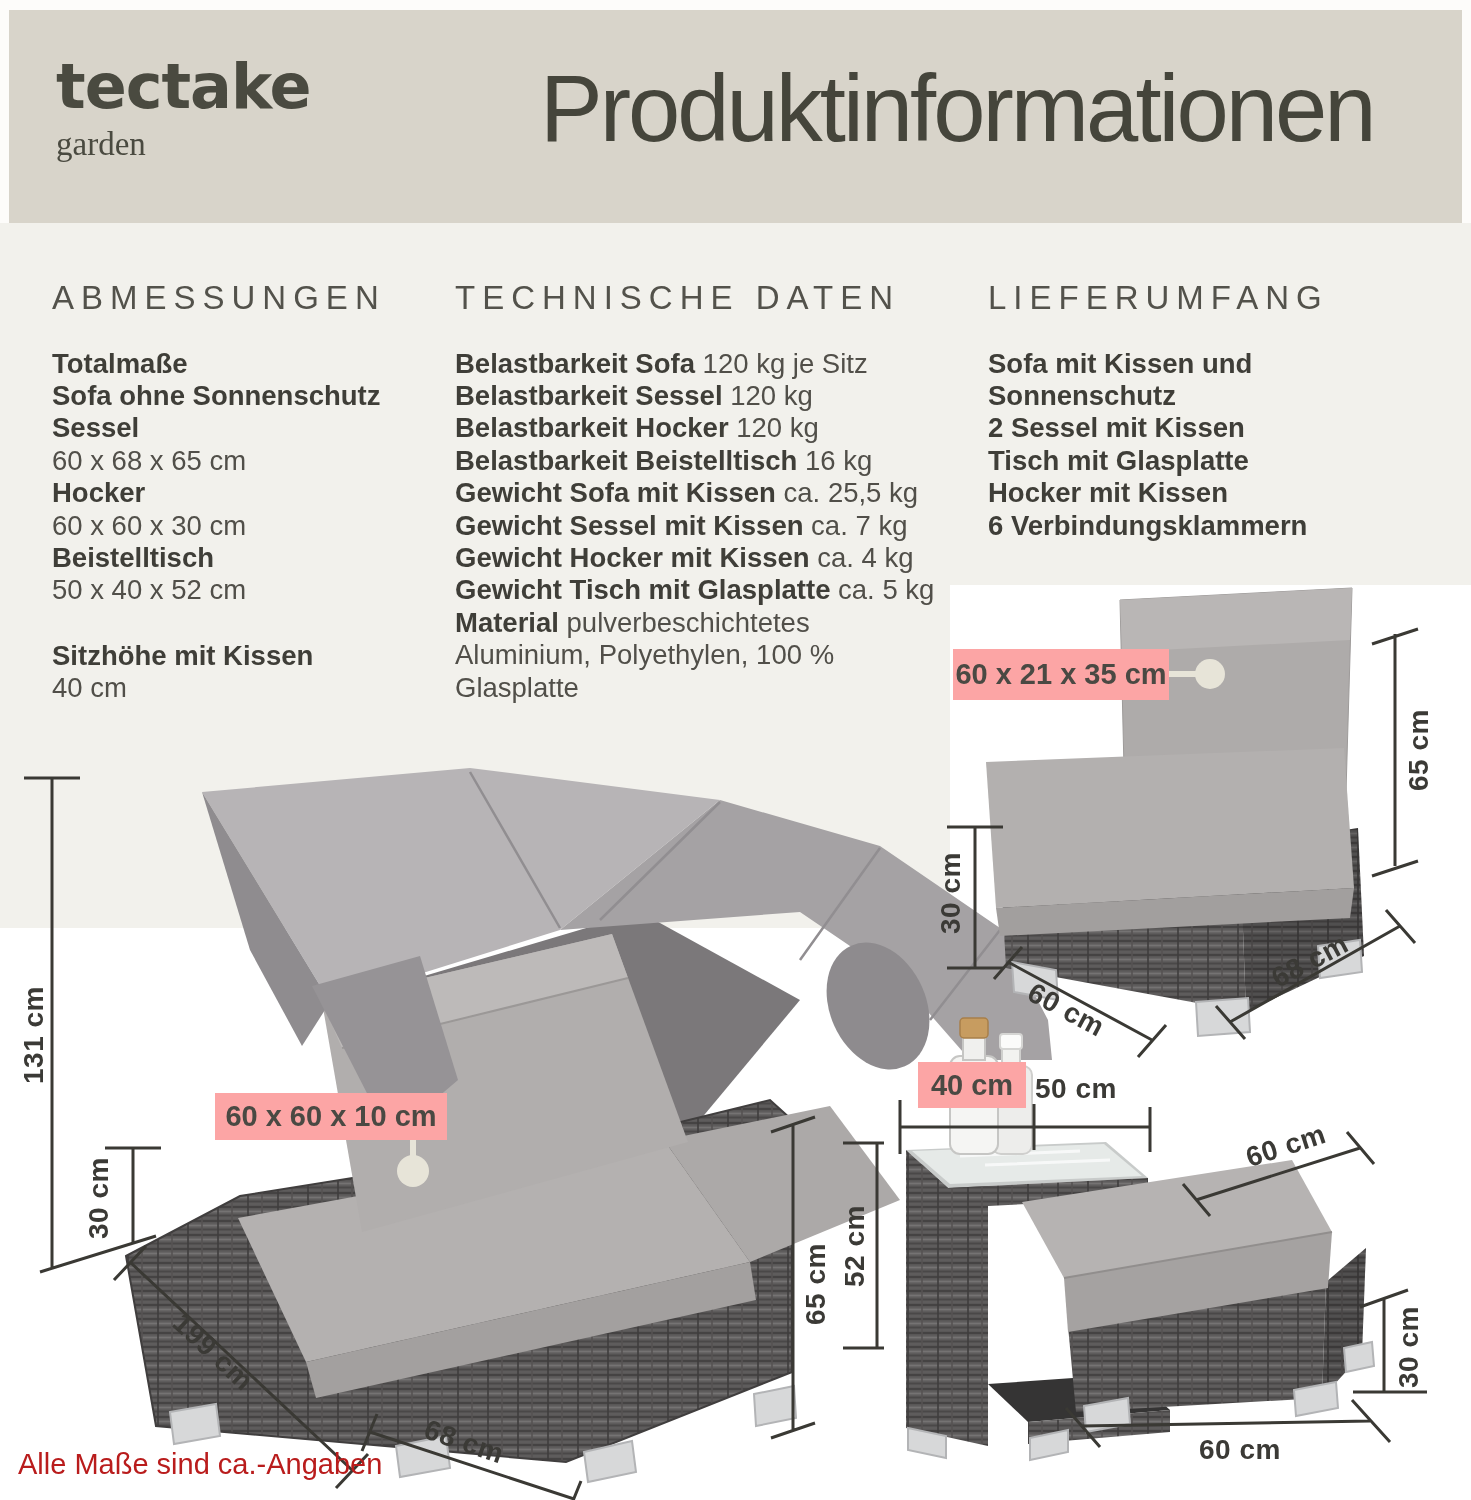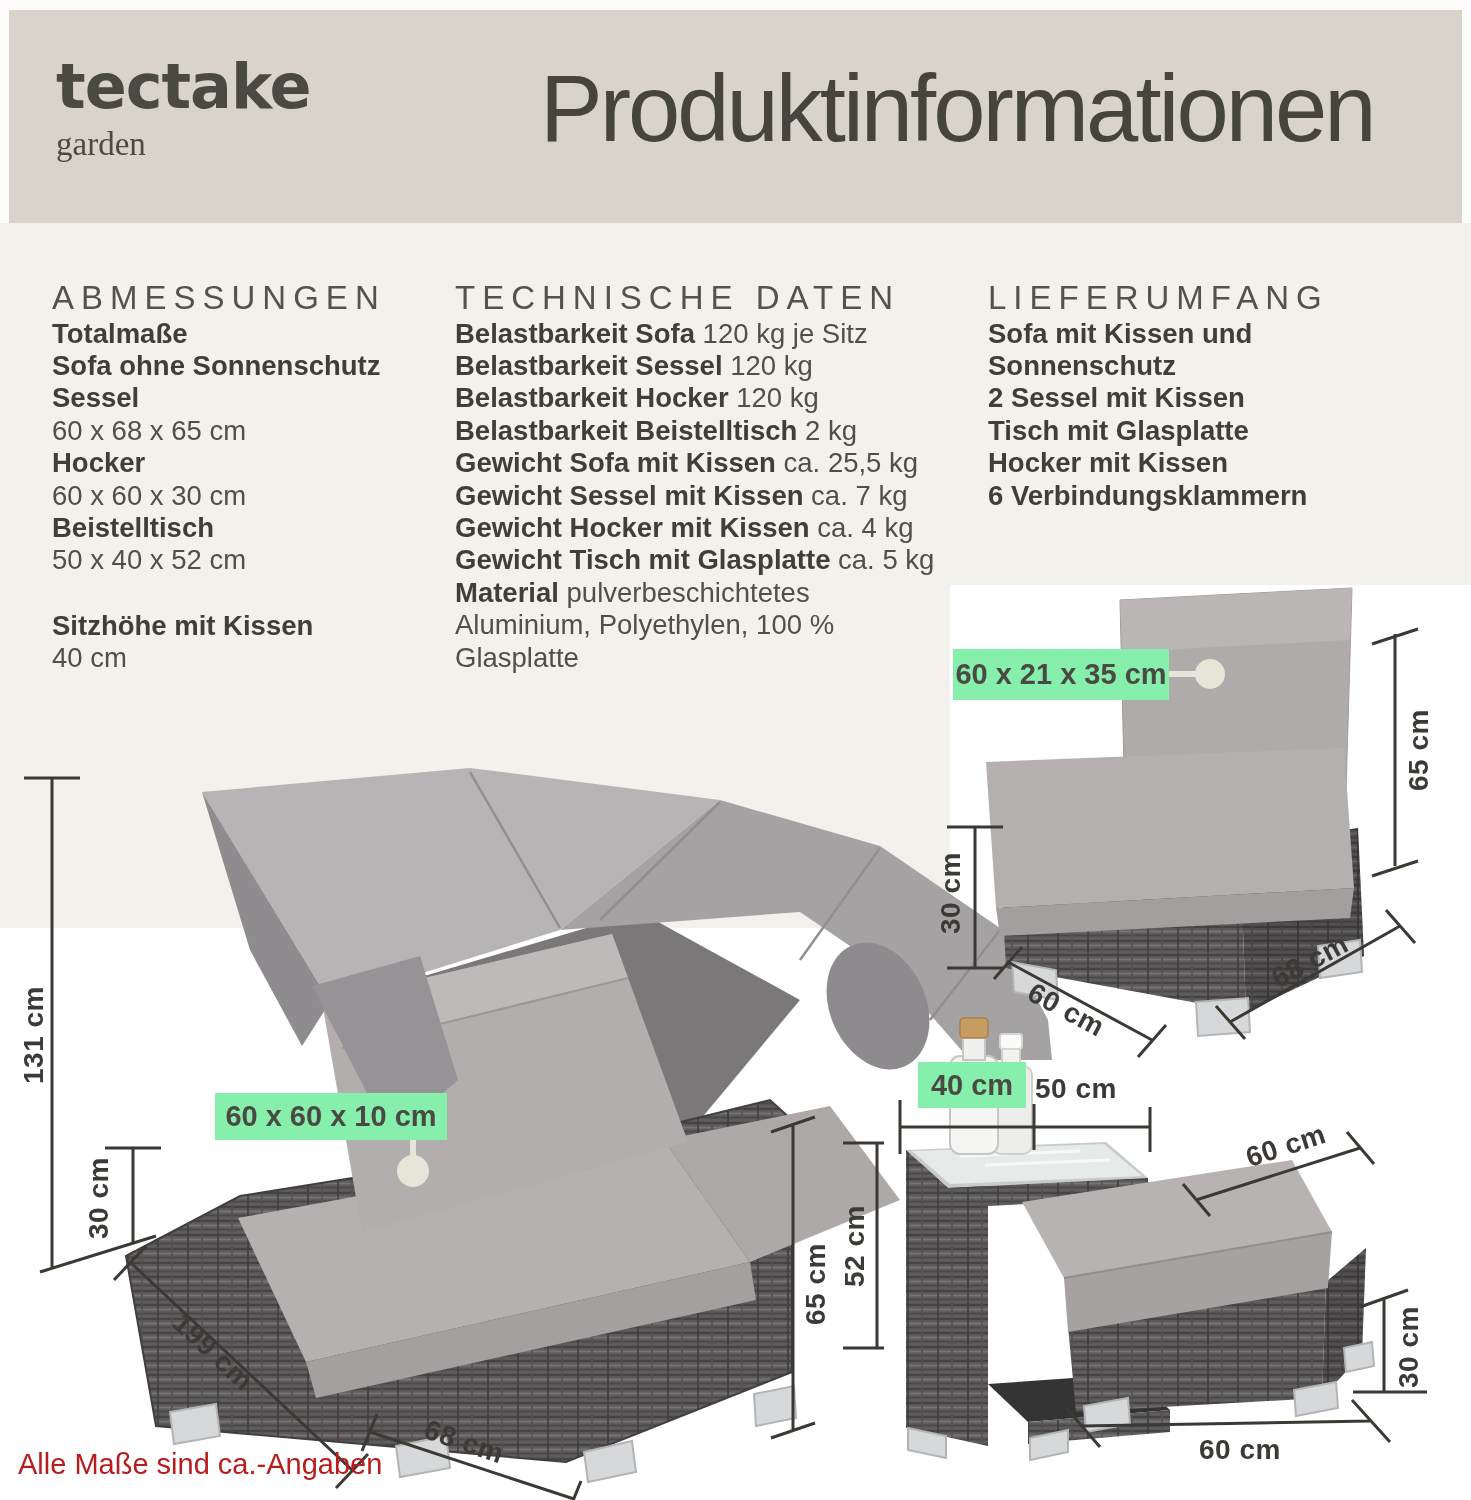--- a/index.html
+++ b/index.html
@@ -18,27 +18,27 @@
             font-family:"Liberation Serif",serif;font-size:33px;color:#4a4a40;z-index:3;line-height:1.1;}
   .title{position:absolute;left:540px;top:62px;width:900px;text-align:left;
          font-family:Liberation Sans, sans-serif;font-weight:400;font-size:94px;line-height:1;
          letter-spacing:-3px;color:#45453b;z-index:3;}
 
   .col{position:absolute;top:278px;z-index:2;}
   #col1{left:52px;width:390px;}
   #col2{left:455px;width:525px;}
   #col3{left:988px;width:470px;}
   .col h2{margin:0;font-size:33px;font-weight:400;letter-spacing:7px;color:#53524b;line-height:1.2;}
-  .col .body{font-size:27.5px;line-height:32.4px;color:#514f49;}
+  .col .body{margin-top:30px;font-size:27.5px;line-height:32.4px;color:#514f49;}
   .ln .b{font-weight:700;color:#3f3e38;}
   .gap{height:33px;}
 
   .dim{position:absolute;font-size:28px;font-weight:700;color:#3b3a36;white-space:nowrap;
        transform:translate(-50%,-50%) rotate(var(--r,0deg));z-index:4;letter-spacing:0.5px;}
-  .tag{position:absolute;background:#86efac;color:#4a4943;font-size:29px;font-weight:700;
+  .tag{position:absolute;background:#fca5a5;color:#4a4943;font-size:29px;font-weight:700;
        display:flex;align-items:center;justify-content:center;z-index:4;white-space:nowrap;}
   .footnote{position:absolute;left:18px;top:1448px;font-size:29px;color:#b91c1c;z-index:4;}
   .overlay{position:absolute;left:0;top:0;z-index:3;}
 </style>
 </head>
 <body>
 
 <div class="page">
 
   <div class="content-bg"></div>
@@ -66,21 +66,21 @@
       <div class="ln"><span class="b"></span><span>40 cm</span></div>
     </div>
   </div>
 
   <div class="col" id="col2">
     <h2>TECHNISCHE DATEN</h2>
     <div class="body">
       <div class="ln"><span class="b">Belastbarkeit Sofa</span><span> 120 kg je Sitz</span></div>
       <div class="ln"><span class="b">Belastbarkeit Sessel</span><span> 120 kg</span></div>
       <div class="ln"><span class="b">Belastbarkeit Hocker</span><span> 120 kg</span></div>
-      <div class="ln"><span class="b">Belastbarkeit Beistelltisch</span><span> 2 kg</span></div>
+      <div class="ln"><span class="b">Belastbarkeit Beistelltisch</span><span> 16 kg</span></div>
       <div class="ln"><span class="b">Gewicht Sofa mit Kissen</span><span> ca. 25,5 kg</span></div>
       <div class="ln"><span class="b">Gewicht Sessel mit Kissen</span><span> ca. 7 kg</span></div>
       <div class="ln"><span class="b">Gewicht Hocker mit Kissen</span><span> ca. 4 kg</span></div>
       <div class="ln"><span class="b">Gewicht Tisch mit Glasplatte</span><span> ca. 5 kg</span></div>
       <div class="ln"><span class="b">Material</span><span> pulverbeschichtetes</span></div>
       <div class="ln"><span class="b"></span><span>Aluminium, Polyethylen, 100 %</span></div>
       <div class="ln"><span class="b"></span><span>Glasplatte</span></div>
     </div>
   </div>
 

